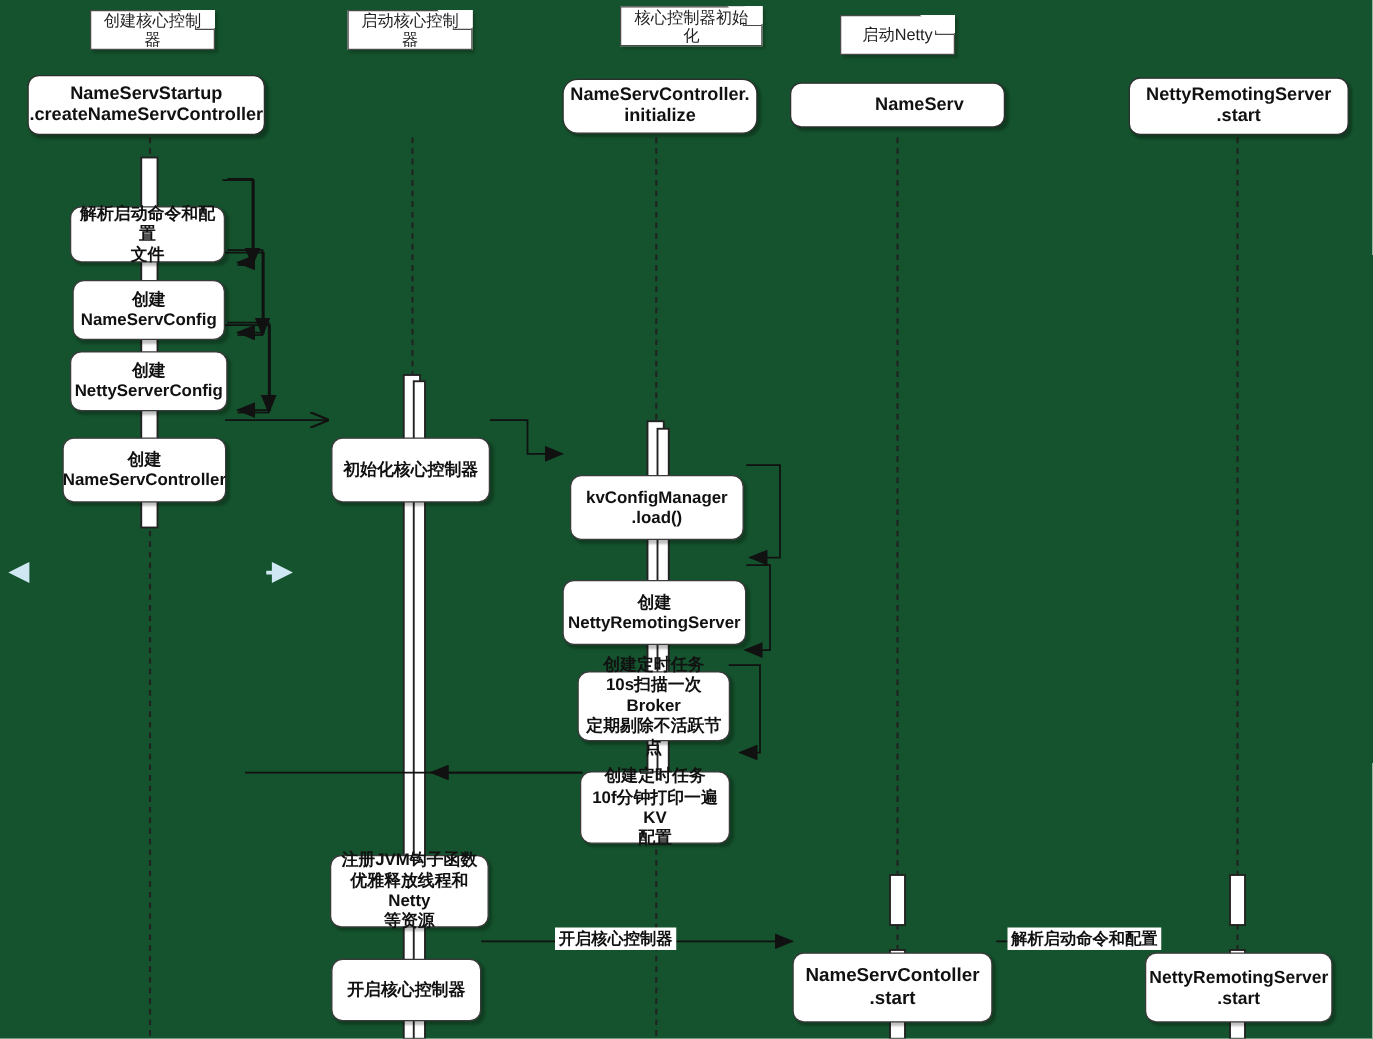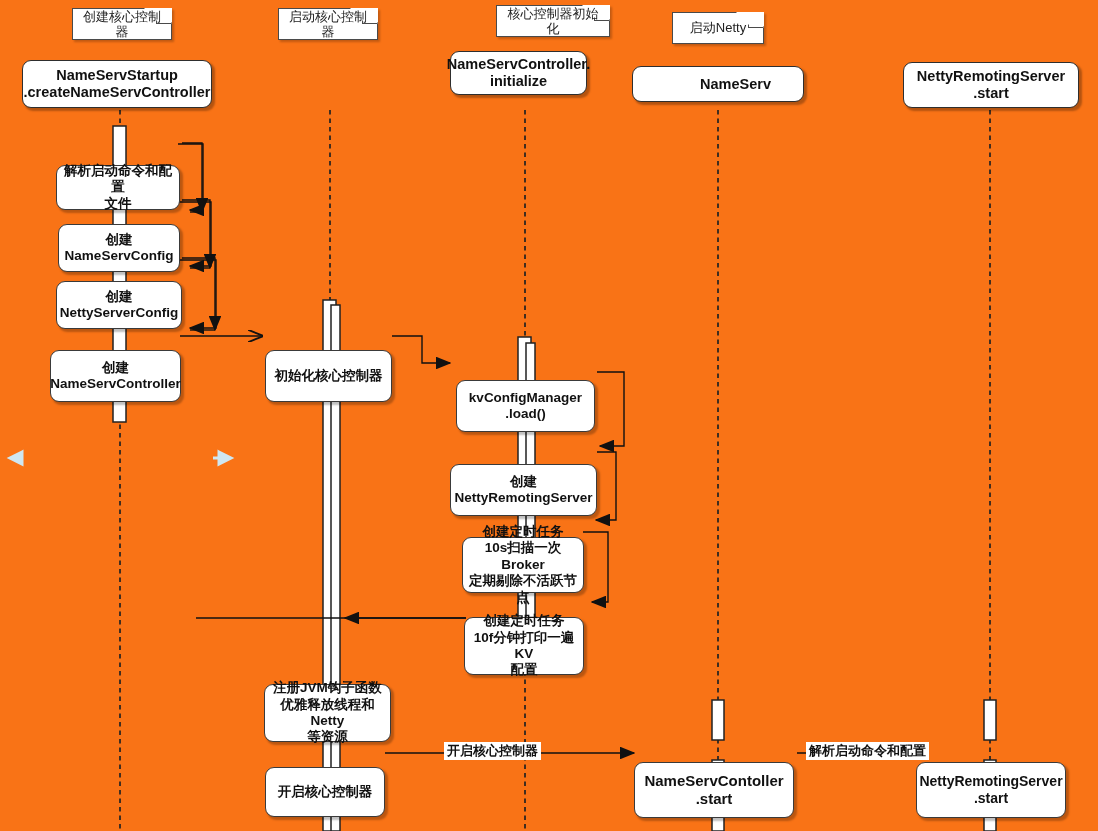--- a/index.html
+++ b/index.html
@@ -9,21 +9,21 @@
   }
   body {
     font-family: "Liberation Sans", "DejaVu Sans", sans-serif;
     color: #1a1a1a;
   }
   #canvas {
     position: relative;
     width: 1098px;
     height: 831px;
     overflow: hidden;
-    background: #f97316;
+    background: #14532d;
   }
   #wires {
     position: absolute;
     left: 0; top: 0;
     width: 1098px;
     height: 831px;
     pointer-events: none;
   }
 
   
@@ -234,21 +234,21 @@
 
 
   <div class="head" style="left:22px; top:60px; width:190px; height:48px;">
     <span>
       <span>NameServStartup</span><br>
       <span>.createNameServController</span>
     </span>
   </div>
 
 
-  <div class="head" style="left:450px; top:51px; width:137px; height:44px;">
+  <div class="head" style="left:450px; top:63px; width:156px; height:44px;border-radius:12px;">
     <span>
       <span>NameServController.</span><br>
       <span>initialize</span>
     </span>
   </div>
 
   <div class="head" style="left:632px; top:66px; width:172px; height:36px;padding-left:40px;">
     <span>NameServ</span>
   </div>
 

